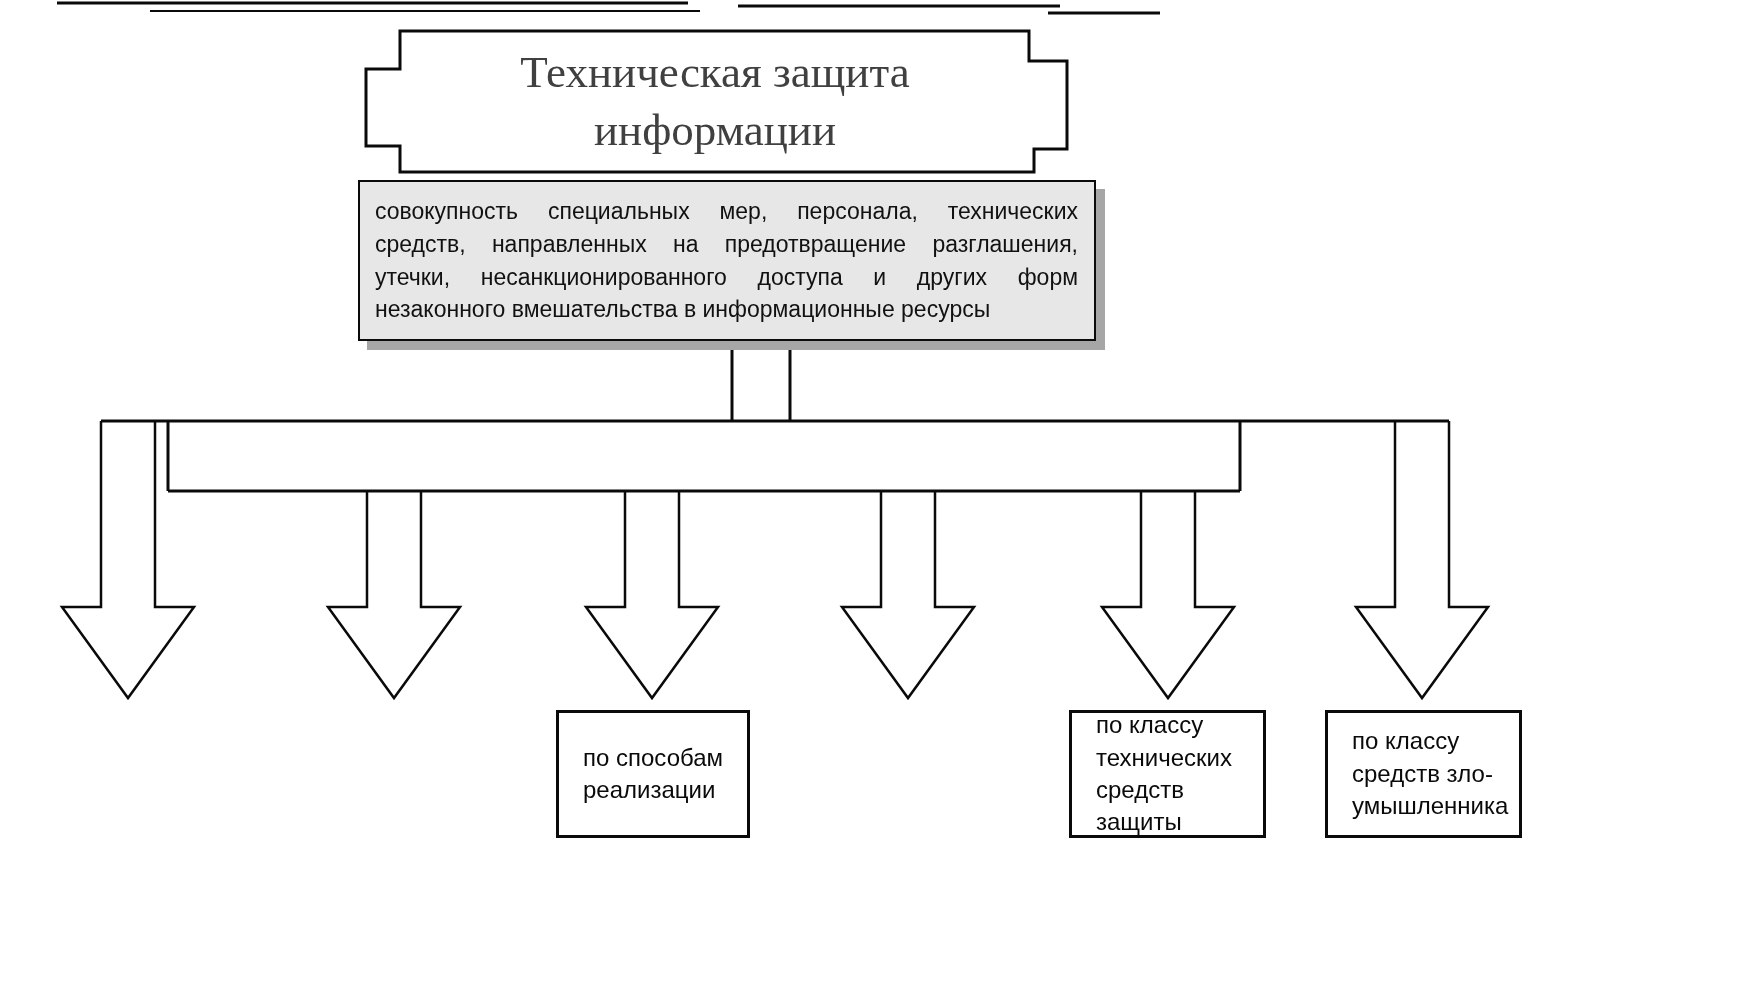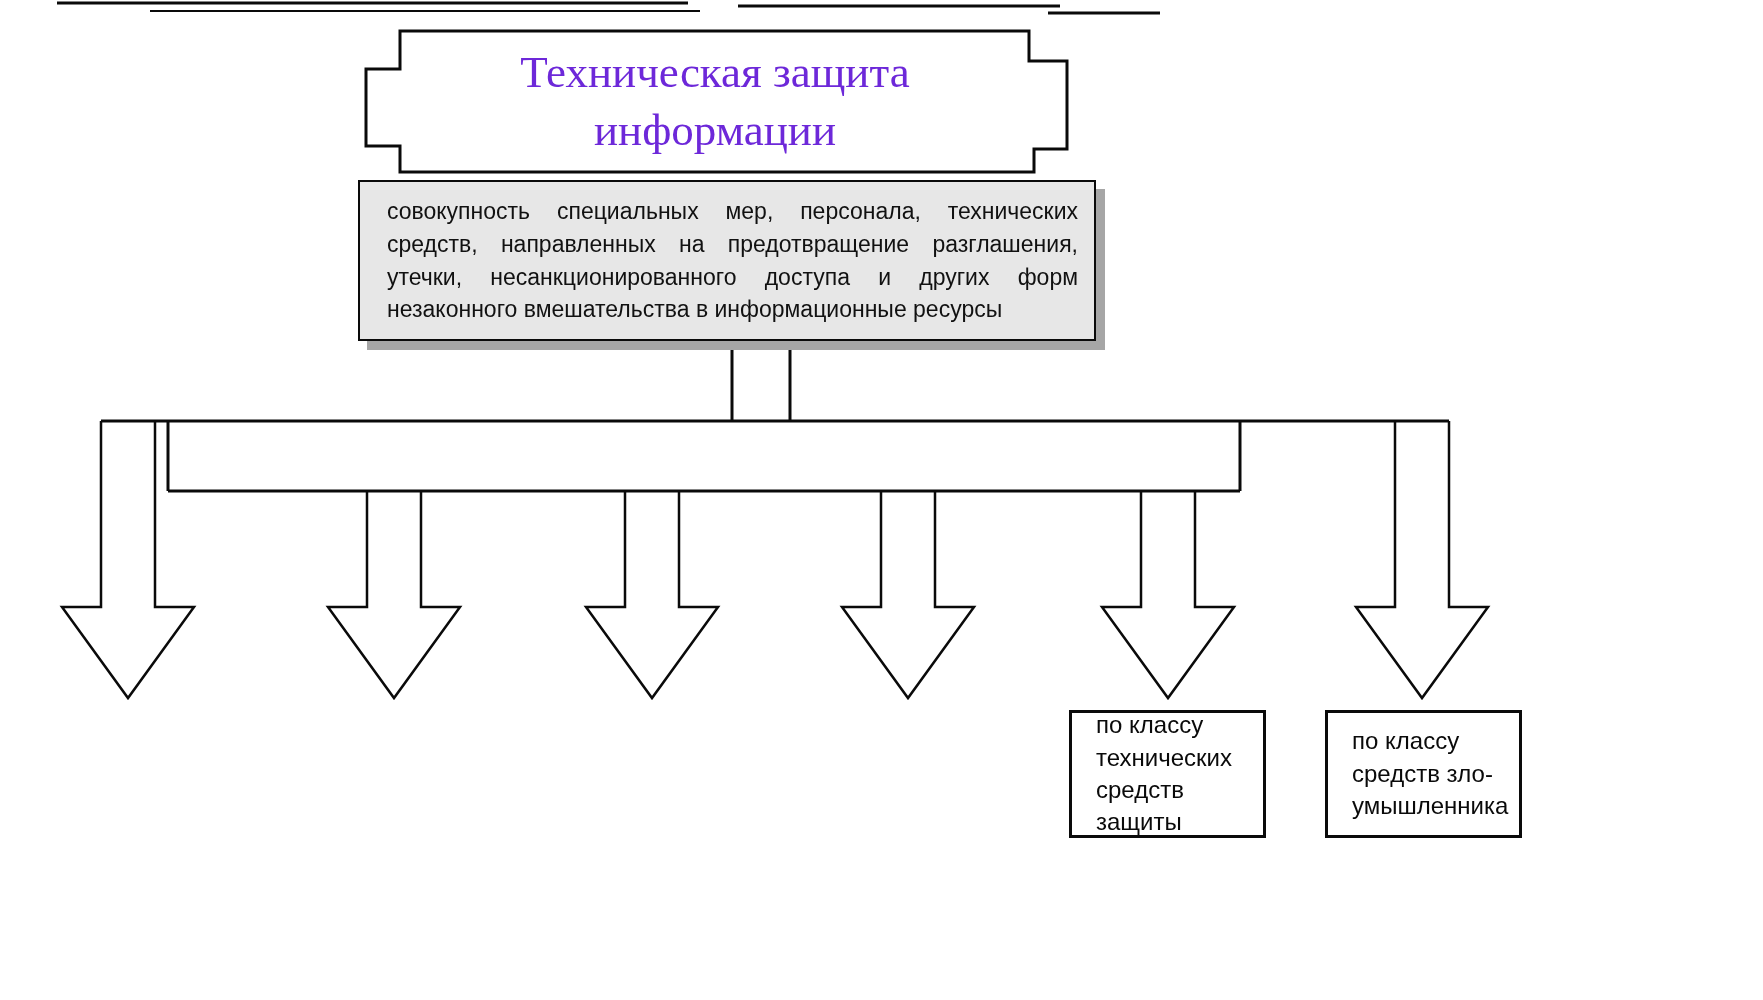--- a/index.html
+++ b/index.html
@@ -26,37 +26,37 @@
   .title-text {
     position: absolute;
     left: 400px;
     top: 44px;
     width: 630px;
     text-align: center;
     font-family: "Liberation Serif", "DejaVu Serif", serif;
     font-size: 45px;
     line-height: 1.28;
     white-space: pre-line;
-    color: #6d28d9;
+    color: #404040;
   }
   .definition-box {
     position: absolute;
     left: 358px;
     top: 180px;
     width: 738px;
     height: 161px;
     box-sizing: border-box;
     background: #e7e7e7;
     border: 2px solid #0a0a0a;
     box-shadow: 9px 9px 0 #a6a6a6;
     display: flex;
     align-items: center;
   }
   .definition-text {
-    padding: 6px 16px 6px 27px;
+    padding: 6px 16px 6px 15px;
     font-size: 23px;
     line-height: 1.42;
     text-align: justify;
     color: #111111;
   }
   .category-box {
     position: absolute;
     top: 710px;
     height: 128px;
     box-sizing: border-box;
@@ -112,20 +112,24 @@
     <line x1="168" y1="491" x2="1240" y2="491" stroke="#0a0a0a" stroke-width="3"></line>
   </svg>
 
   <div class="title-text">Техническая защита
 информации</div>
 
   <div class="definition-box">
     <div class="definition-text">совокупность специальных мер, персонала, технических средств, направленных на предотвращение разглашения, утечки, несанкционированного доступа и других форм незаконного вмешательства в информационные ресурсы</div>
   </div>
 
+  <div class="category-box cat-3">
+    <div class="category-label">по способам
+реализации</div>
+  </div>
   <div class="category-box cat-5">
     <div class="category-label">по классу
 технических
 средств защиты</div>
   </div>
   <div class="category-box cat-6">
     <div class="category-label">по классу
 средств зло-
 умышленника</div>
   </div>

